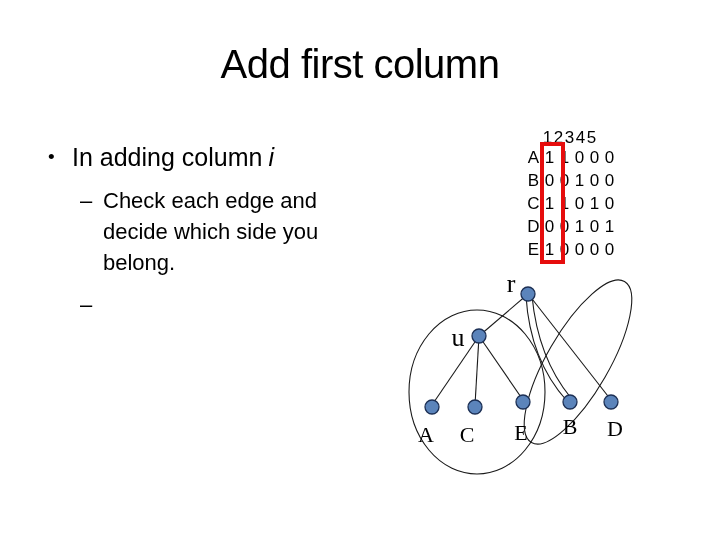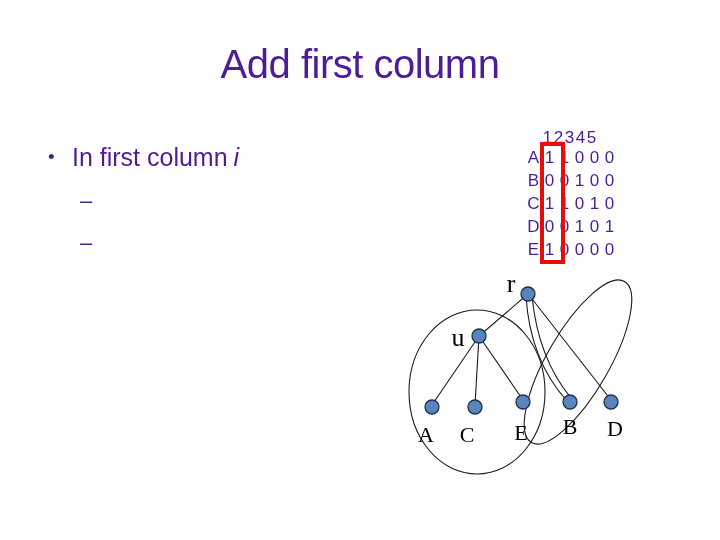--- a/index.html
+++ b/index.html
@@ -1,18 +1,18 @@
 <!DOCTYPE html>
 <html><head>
 <meta charset="utf-8">
 <style>
   html,body { margin:0; padding:0; background:#fff; }
   .slide {
     position:relative; width:720px; height:540px; background:#ffffff;
-    font-family:"Liberation Sans", sans-serif; color:#4c1d95; overflow:hidden;
+    font-family:"Liberation Sans", sans-serif; color:#000000; overflow:hidden;
   }
   .title {
     position:absolute; top:40px; left:0; width:720px; text-align:center;
     font-size:40px; line-height:48px; font-weight:400; letter-spacing:-0.5px;
   }
   .bullets { position:absolute; left:48px; top:140px; width:350px; }
   .b1 { display:flex; font-size:25px; line-height:34px; }
   .b1 .marker { width:24px; font-size:19px; line-height:34px; flex:0 0 auto; }
   .b1 .em { font-style:italic; margin-left:6px; }
   .b2 { display:flex; margin-left:32px; margin-top:11px; font-size:22px; line-height:31px; }
@@ -37,24 +37,27 @@
 </head>
 <body>
 
 <div class="slide">
 
   <div class="title">Add first column</div>
 
   <div class="bullets">
     <div class="b1">
       <span class="marker">•</span>
-      <span><span>In first column</span><span class="em">i</span></span>
+      <span><span>In adding column</span><span class="em">i</span></span>
     </div>
     <div class="b2">
       <span class="marker">–</span>
+      <span class="text">Check each edge and
+decide which side you
+belong.</span>
     </div>
     <div class="b2">
       <span class="marker">–</span>
     </div>
   </div>
 
   <div class="matrix">
     <div class="m-head">
         <span>1</span>
         <span>2</span>

